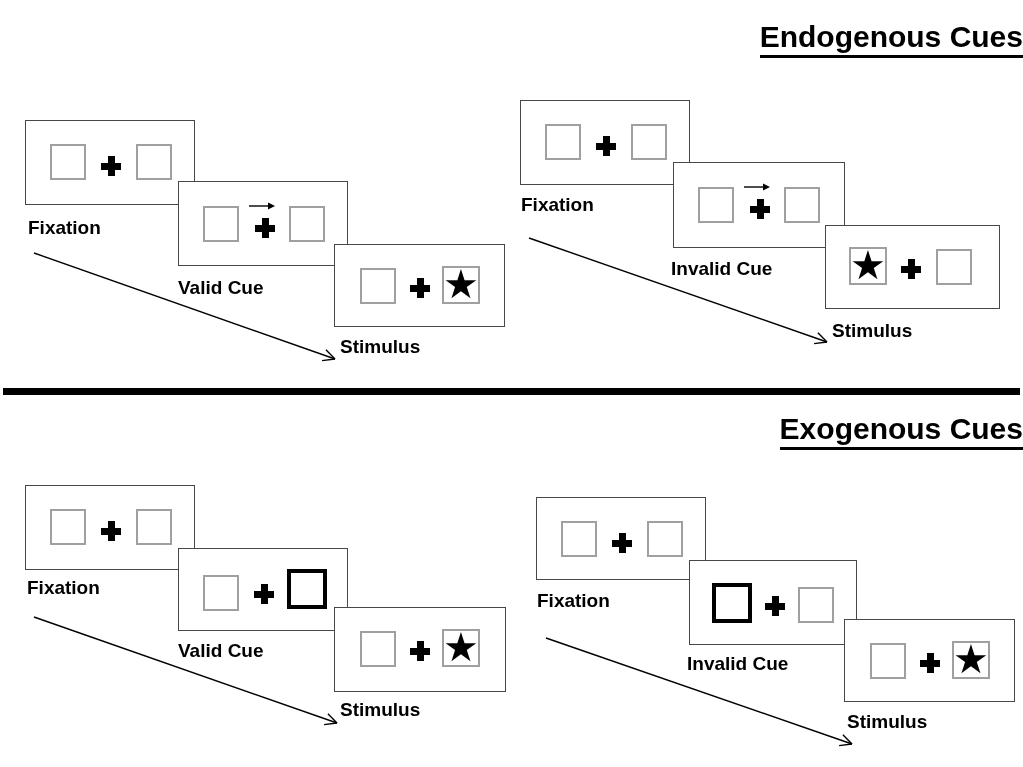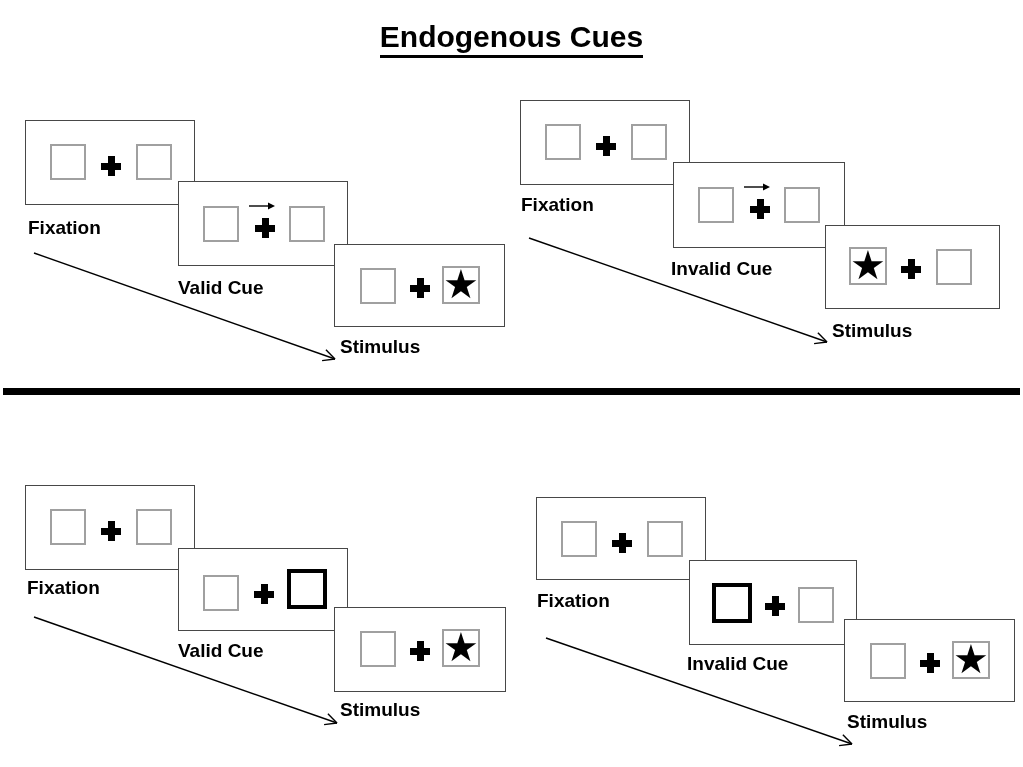--- a/index.html
+++ b/index.html
@@ -1,19 +1,19 @@
 <!DOCTYPE html>
 <html><head>
 <meta charset="utf-8">
 <style>
   html,body{margin:0;padding:0;background:#ffffff;}
   body{width:1023px;height:767px;overflow:hidden;font-family:"Liberation Sans",sans-serif;}
   #canvas{position:relative;width:1023px;height:767px;background:#ffffff;}
 
-  .section-title{position:absolute;left:0;width:100%;text-align:center;
+  .section-title{position:absolute;left:0;width:100%;text-align:right;
     font-weight:700;font-size:30px;color:#000;letter-spacing:0px;}
   .section-title span{display:inline-block;border-bottom:3px solid #000;padding-bottom:1px;}
 
   #divider{position:absolute;left:3px;top:388px;width:1017px;height:7px;background:#000;}
 
   .panel{position:absolute;background:#fff;border:1.5px solid #474747;box-sizing:border-box;}
 
   .sq{position:absolute;width:36px;height:36px;background:#fff;
     border:2px solid #a0a0a0;box-sizing:border-box;}
   .sq.thick{width:40px;height:40px;border:4px solid #000;}
@@ -35,20 +35,23 @@
 </head>
 <body>
 
 <div id="canvas">
   <div class="section-title" style="top:20px">
     <span>Endogenous Cues</span>
   </div>
 
   <div id="divider"></div>
 
+  <div class="section-title" style="top:412px">
+    <span>Exogenous Cues</span>
+  </div>
 <div class="panel" style="left: 25px; top: 120px; width: 170px; height: 85px; z-index: 1;">
       <div class="sq" style="left: 24px; top: 23px;"></div>
       <div class="sq" style="left: 110px; top: 23px;"></div>
       <div class="plus" style="left: 75px; top: 35px;"></div>
     </div>
     <div class="step-label" style="left: 28px; top: 216px;">Fixation</div>
     <div class="panel" style="left: 178px; top: 181px; width: 170px; height: 85px; z-index: 2;">
       <div class="sq" style="left: 24px; top: 24px;"></div>
       <div class="sq" style="left: 110px; top: 24px;"></div>
       <div class="plus" style="left: 76px; top: 36px;"></div>

